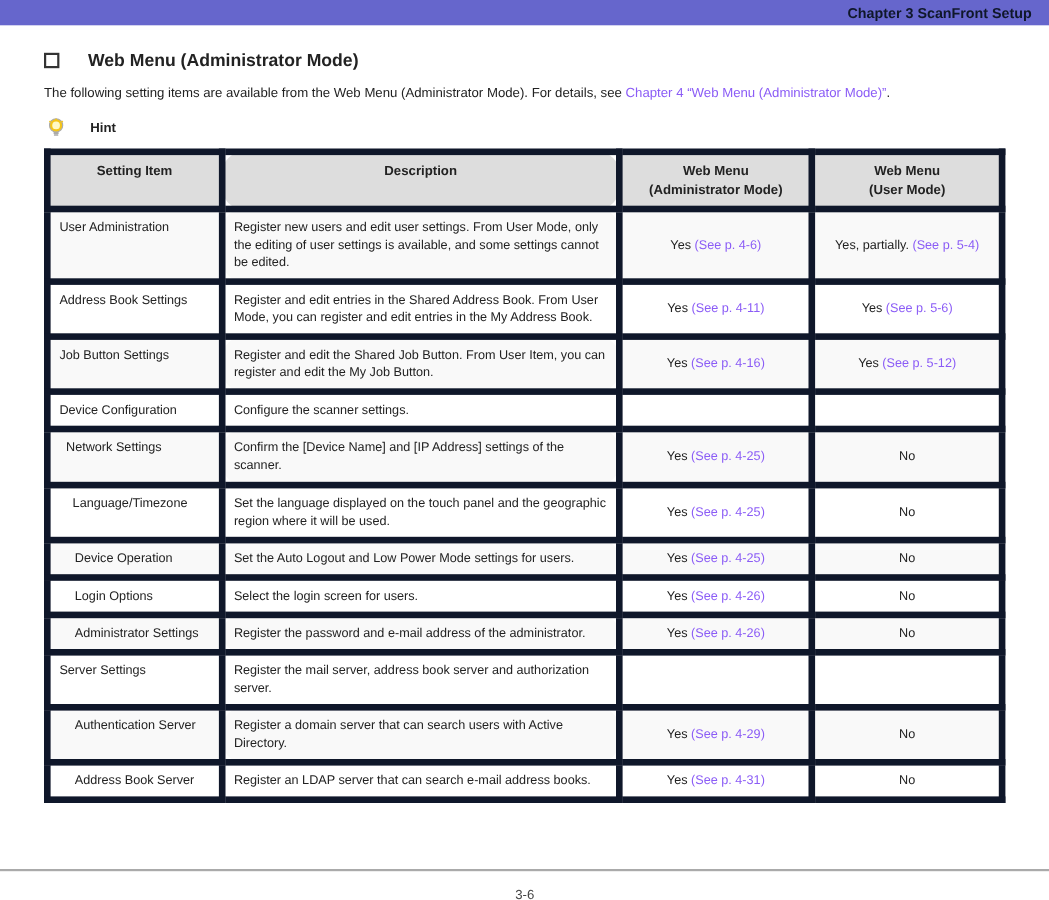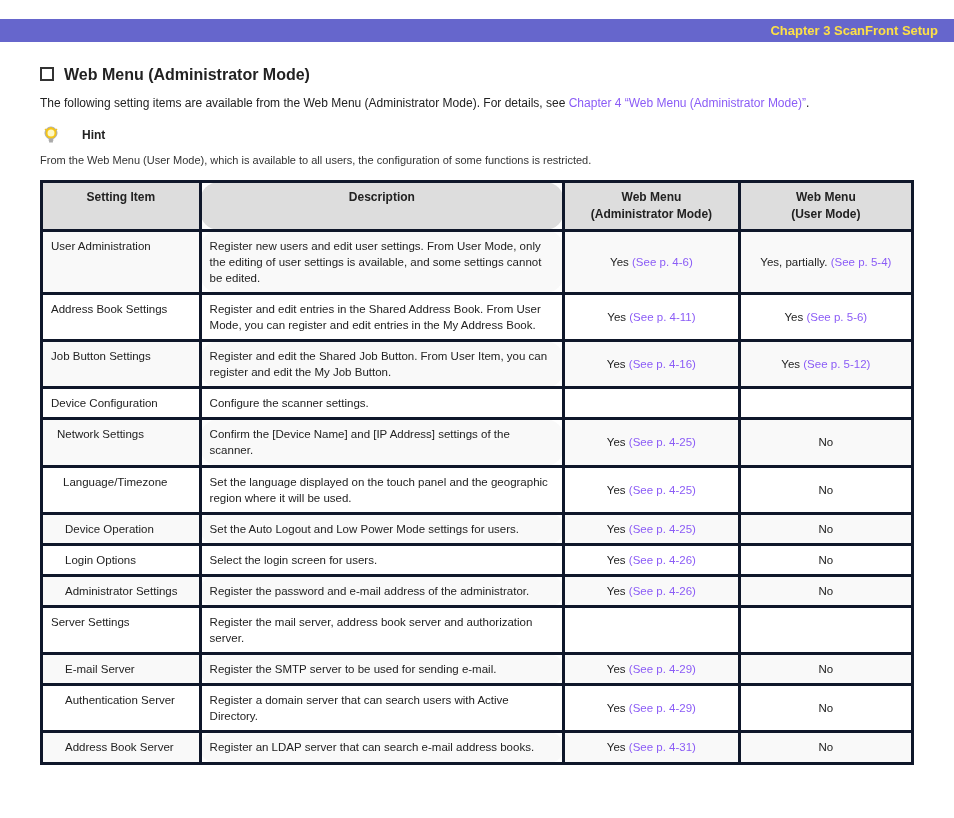--- a/index.html
+++ b/index.html
@@ -9,41 +9,40 @@
       background: #fff;
       color: #222;
       width: 954px;
       min-height: 818px;
       position: relative;
     }
 
     
     .header-bar {
       background: #6666cc;
-      color: #fde047;
+      color: #0f172a;
       text-align: right;
       padding: 4px 16px;
       font-size: 13px;
       font-weight: bold;
-      margin-top: 19px;
     }
 
     
     .content {
       padding: 24px 40px 40px 40px;
     }
 
     
     .section-title {
       font-size: 16px;
       font-weight: bold;
       margin-bottom: 10px;
       display: flex;
       align-items: center;
-      gap: 6px;
+      gap: 22px;
     }
     .section-title .checkbox-icon {
       display: inline-block;
       width: 14px;
       height: 14px;
       border: 2px solid #333;
       vertical-align: middle;
       margin-right: 4px;
       position: relative;
       top: -1px;
@@ -85,21 +84,21 @@
     }
 
     
     .settings-table {
       width: 100%;
       border-collapse: collapse;
       border: 1px solid #999;
       margin-top: 4px;
     }
     .settings-table th, .settings-table td {
-      border: 3px solid #0f172a;
+      border: 6px solid #0f172a;
       padding: 6px 8px;
       vertical-align: top;
       line-height: 1.4;
     }
     .settings-table thead tr th {
       background: #ddd;
       text-align: center;
       font-weight: bold;
       font-size: 12px;
     }
@@ -171,21 +170,20 @@
       <circle cx="11" cy="9" r="6" fill="#f5c518" stroke="#aaa" stroke-width="1"></circle>
       <rect x="8.5" y="15" width="5" height="2" rx="1" fill="#aaa"></rect>
       <rect x="9" y="17" width="4" height="1.5" rx="0.5" fill="#aaa"></rect>
       <line x1="11" y1="4" x2="11" y2="3" stroke="#f5c518" stroke-width="1.5"></line>
       <line x1="6" y1="6" x2="5" y2="5" stroke="#f5c518" stroke-width="1.5"></line>
       <line x1="16" y1="6" x2="17" y2="5" stroke="#f5c518" stroke-width="1.5"></line>
       <circle cx="11" cy="9" r="3.5" fill="#fff9c4"></circle>
     </svg>
     <span class="hint-label">Hint</span>
   </div>
-  <p class="hint-text">From the Web Menu (User Mode), which is available to all users, the configuration of some functions is restricted.</p>
 
   <table class="settings-table">
     <thead>
       <tr>
         <th class="col-setting">Setting Item</th>
         <th class="col-desc">Description</th>
         <th class="col-webadmin">Web Menu<br>(Administrator Mode)</th>
         <th class="col-webuser">Web Menu<br>(User Mode)</th>
       </tr>
     </thead>
@@ -244,26 +242,20 @@
           <td class="col-webadmin">Yes <a class="link-text">(See p. 4-26)</a></td>
           <td class="col-webuser">No</td>
         </tr>
         <tr class="row-category">
           <td class="col-setting">Server Settings</td>
           <td class="col-desc">Register the mail server, address book server and authorization server.</td>
           <td class="col-webadmin"></td>
           <td class="col-webuser"></td>
         </tr>
         <tr class="row-subitem">
-          <td class="col-setting" style="padding-left: 22px;">E-mail Server</td>
-          <td class="col-desc">Register the SMTP server to be used for sending e-mail.</td>
-          <td class="col-webadmin">Yes <a class="link-text">(See p. 4-29)</a></td>
-          <td class="col-webuser">No</td>
-        </tr>
-        <tr class="row-subitem">
           <td class="col-setting" style="padding-left: 22px;">Authentication Server</td>
           <td class="col-desc">Register a domain server that can search users with Active Directory.</td>
           <td class="col-webadmin">Yes <a class="link-text">(See p. 4-29)</a></td>
           <td class="col-webuser">No</td>
         </tr>
         <tr class="row-subitem">
           <td class="col-setting" style="padding-left: 22px;">Address Book Server</td>
           <td class="col-desc">Register an LDAP server that can search e-mail address books.</td>
           <td class="col-webadmin">Yes <a class="link-text">(See p. 4-31)</a></td>
           <td class="col-webuser">No</td>

